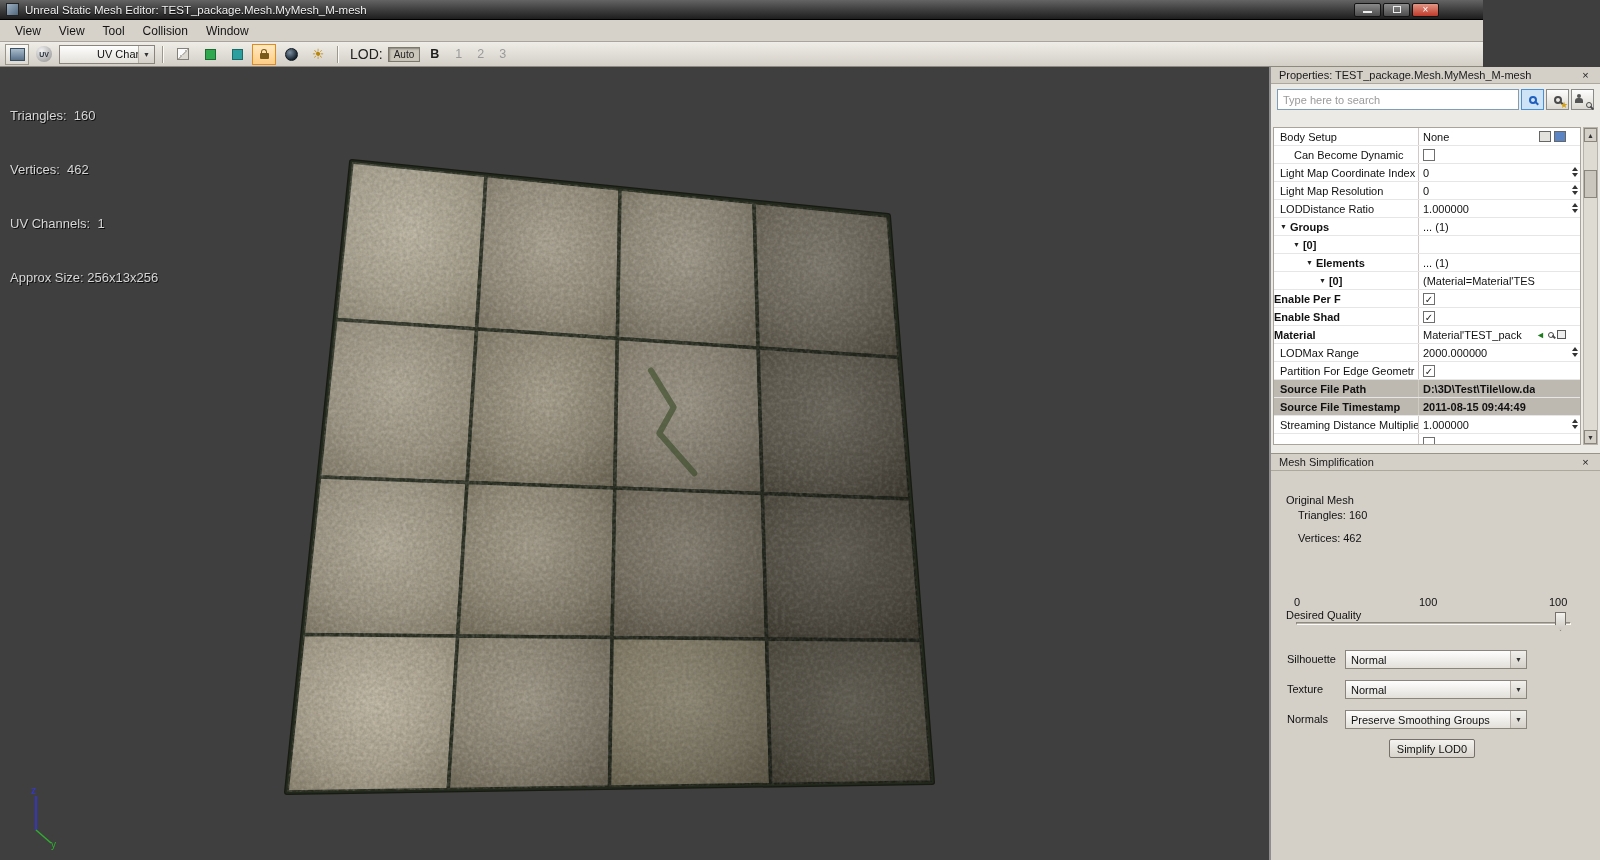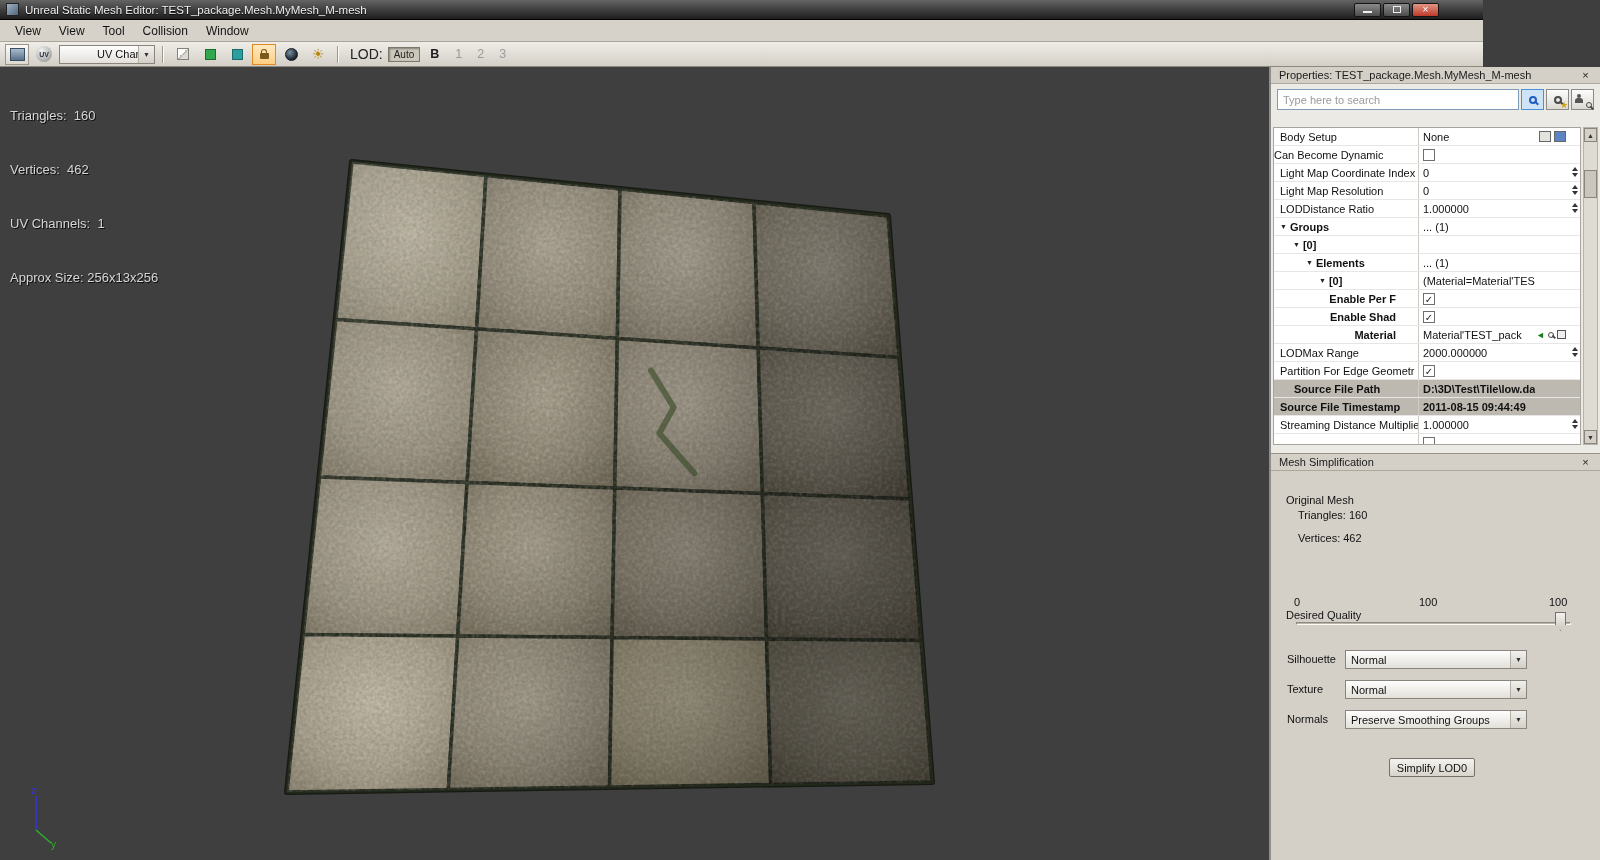--- a/index.html
+++ b/index.html
@@ -87,21 +87,21 @@
   .person::before { content:""; position:absolute; left:2px; top:0; width:4px; height:4px; border-radius:50%; background:#555; }
   .person::after { content:""; position:absolute; left:0; top:4px; width:8px; height:5px; border-radius:3px 3px 0 0; background:#555; }
   .sbtn .corner-mg { position:absolute; right:1px; bottom:1px; }
 
   #prop-grid { position:absolute; left:2px; right:19px; top:60px; height:318px; background:#fff;
     border:1px solid #a8a49c; overflow:hidden; }
   .prow { display:flex; height:18px; border-bottom:1px solid #e6e6e6; font-size:11px; position:relative; background:#fff; }
   .prow.sel { background:#bdb9b1; }
   .plabel { width:145px; border-right:1px solid #cfcbc3; display:flex; align-items:center;
     white-space:nowrap; overflow:hidden; color:#111; }
-  .plabel.ra { justify-content:flex-end; padding-right:22px; }
+  .plabel.ra { padding-right:22px; }
   .pval { flex:1; display:flex; align-items:center; gap:3px; padding:0 14px 0 4px;
     white-space:nowrap; overflow:hidden; color:#111; }
   .b { font-weight:bold; }
   .exp { font-size:7px; color:#222; margin-right:3px; flex-shrink:0; }
   .cb { width:12px; height:12px; border:1px solid #6f6f6f; background:#fff; font-size:10px;
     line-height:11px; text-align:center; color:#1c1c1c; flex-shrink:0; }
   .vtext { overflow:hidden; }
   .spin { position:absolute; right:2px; top:2.5px; display:flex; flex-direction:column; gap:2px; }
   .spin i { display:block; width:0; height:0; border-left:3.5px solid transparent; border-right:3.5px solid transparent; }
   .spin .up { border-bottom:4.5px solid #333; }
@@ -125,21 +125,21 @@
   .thumb { position:absolute; left:284px; top:158px; width:11px; height:19px;
     background:linear-gradient(#f3f2ee,#ccc8c0); border:1px solid #75716a;
     clip-path:polygon(0 0,100% 0,100% 64%,50% 100%,0 64%); }
   .combo { height:19px; display:flex; align-items:center; border:1px solid #89857d;
     background:linear-gradient(#fefefe,#e3e0d9); }
   .combo .cval { flex:1; font-size:11px; color:#111; padding-left:5px; white-space:nowrap; overflow:hidden; }
   .combo .carrow { width:16px; height:100%; border-left:1px solid #b3afa7; font-size:7px; color:#333;
     display:flex; align-items:center; justify-content:center; background:linear-gradient(#f1f0ec,#d4d0c8); flex-shrink:0; }
   .scombo { position:absolute; left:74px; width:182px; }
   .tbcombo { width:96px; height:19px;padding-left:32px; }
-  .simbtn { position:absolute; left:118px; top:304px; width:86px; height:19px; font-size:11px; color:#111;
+  .simbtn { position:absolute; left:118px; top:285px; width:86px; height:19px; font-size:11px; color:#111;
     border:1px solid #75716a; border-radius:2px; background:linear-gradient(#f4f3ef,#d8d4cc);
     display:flex; align-items:center; justify-content:center; }
 </style>
 </head>
 <body>
 
 <div id="app">
 
   <div class="titlebar">
     <span class="appicon"></span>
@@ -366,21 +366,21 @@
             <div class="plabel" style="padding-left: 6px;">
               <span>Body Setup</span>
             </div>
             <div class="pval">
               <span class="vtext">None</span>
               <span class="micon pushR" style="background: rgb(228, 226, 220);"></span>
               <span class="micon" style="background: rgb(91, 132, 196);"></span>
             </div>
           </div>
           <div class="prow">
-            <div class="plabel" style="padding-left: 0;">
+            <div class="plabel" style="padding-left: 20px;">
               <span>Can Become Dynamic</span>
             </div>
             <div class="pval">
               <span class="cb"></span>
             </div>
           </div>
           <div class="prow">
             <div class="plabel" style="padding-left: 6px;">
               <span>Light Map Coordinate Index</span>
             </div>
@@ -491,21 +491,21 @@
           </div>
           <div class="prow">
             <div class="plabel" style="padding-left: 6px;">
               <span>Partition For Edge Geometr</span>
             </div>
             <div class="pval">
               <span class="cb on">✓</span>
             </div>
           </div>
           <div class="prow sel">
-            <div class="plabel b" style="padding-left: 20px;">
+            <div class="plabel b" style="padding-left: 6px;">
               <span>Source File Path</span>
             </div>
             <div class="pval b">
               <span class="vtext">D:\3D\Test\Tile\low.da</span>
             </div>
           </div>
           <div class="prow sel">
             <div class="plabel b" style="padding-left: 6px;">
               <span>Source File Timestamp</span>
             </div>

